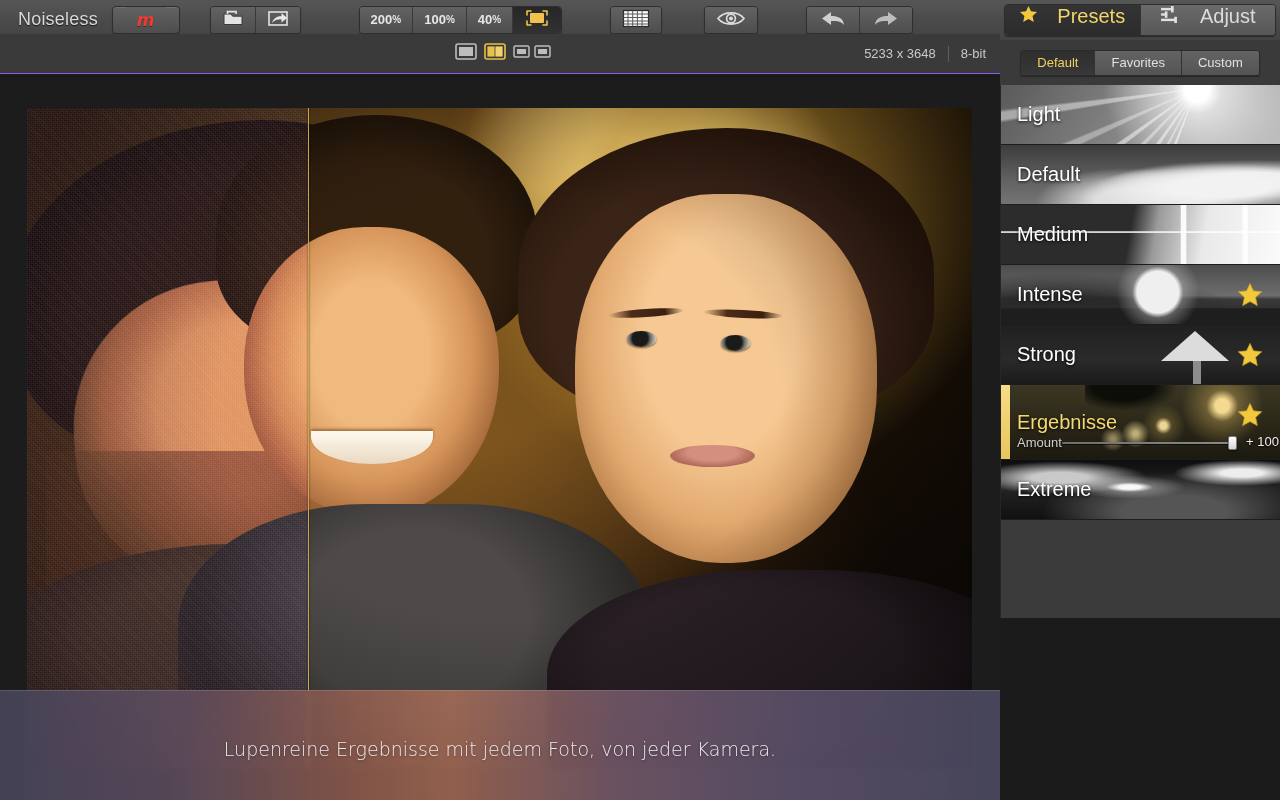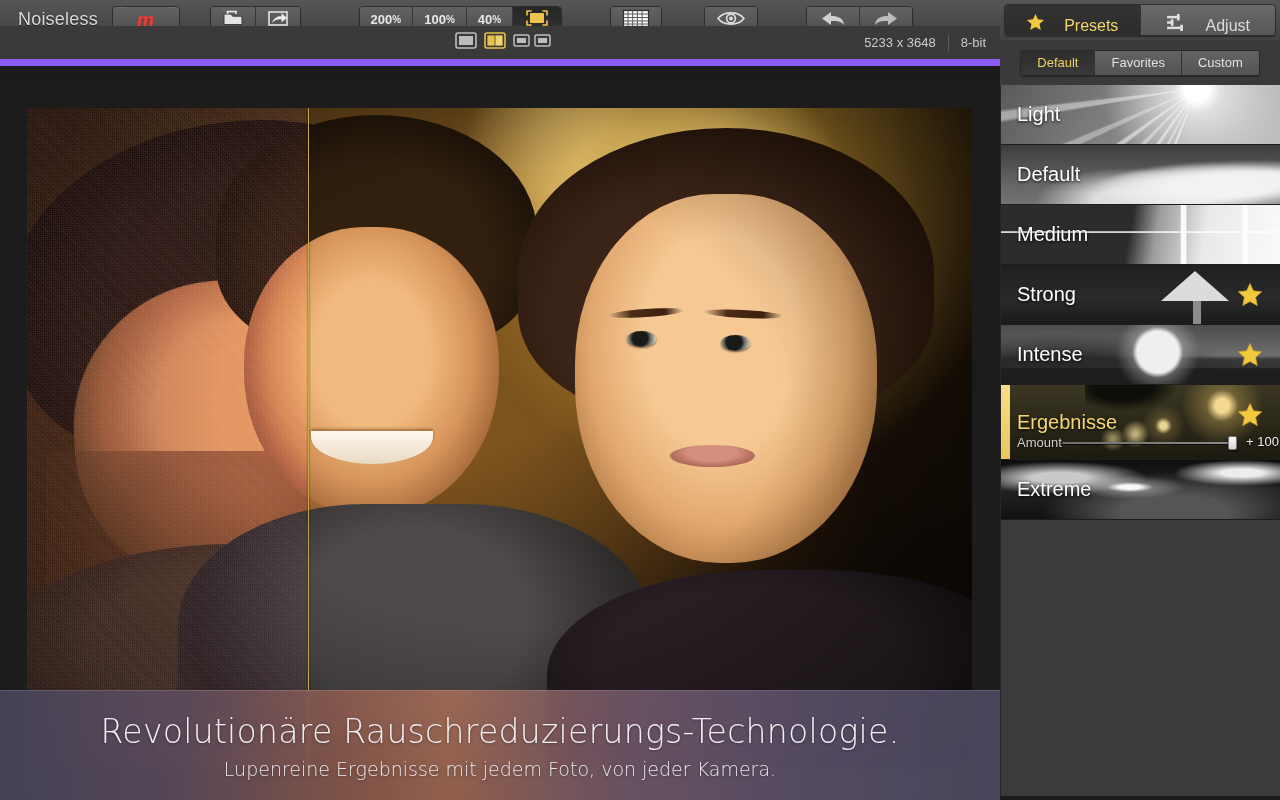--- a/index.html
+++ b/index.html
@@ -55,31 +55,31 @@
     position:absolute; right:0px; top:0px; width:280px; height:40px;
     background:linear-gradient(#565656,#4b4b4b 50%,#434343);
     display:flex; align-items:center; justify-content:center;
   }
   .rtabs .wrap {
     display:flex; height:32px; width:272px;
     border:1px solid #2d2d2d; border-radius:4px; overflow:hidden;
     box-shadow:0 1px 1px rgba(0,0,0,.4);
   }
   .rtab {
-    flex:1; display:flex; align-items:flex-end; justify-content:center; gap:19px;
-    font-size:16px; color:#dcdcdc; background:linear-gradient(#6a6a6a,#575757);
+    flex:1; display:flex; align-items:flex-start; justify-content:center; gap:19px;
+    font-size:20px; color:#dcdcdc; background:linear-gradient(#6a6a6a,#575757);
     cursor:default;
   }
   .rtab.active { background:linear-gradient(#343434,#2c2c2c); color:#f2d56a; }
   .rtab + .rtab { border-left:1px solid #333; }
 
   
   .subbar {
-    position:absolute; left:0; top:26px; width:1000px; height:40px;
-    background:#3a3a3a; border-bottom:7px solid #8b5cf6;
+    position:absolute; left:0; top:34px; width:1000px; height:40px;
+    background:#3a3a3a; border-bottom:1px solid #8b5cf6;
     display:flex; align-items:center;
   }
   .viewmodes { position:absolute; left:455px; display:flex; align-items:center; gap:7px; }
   .vm { cursor:default; display:block; }
   .meta {
     position:absolute; right:14px; display:flex; align-items:center;
     color:#c9c9c9; font-size:13px;
   }
   .meta .dim { padding-right:12px; }
   .meta .sep { width:1px; height:16px; background:#5e5e5e; }
@@ -251,21 +251,21 @@
     text-shadow:0 1px 3px rgba(0,0,0,.35);
   }
   .cap-s {
     margin-top:7px; color:#ece7ec; font-size:19px; font-weight:300;
     font-family:"DejaVu Sans", sans-serif;
     text-shadow:0 1px 3px rgba(0,0,0,.35);
   }
 
   
   .panel {
-    position:absolute; right:0; top:85px; width:280px; height:711px;
+    position:absolute; right:0; top:85px; width:280px; height:533px;
     background:#3b3b3b; border-left:1px solid #262626;
   }
   .presetlist { position:absolute; left:0; top:0; width:280px; }
   .preset {
     position:relative; height:60px; width:280px; overflow:hidden;
     border-bottom:1px solid #1d1d1d; cursor:default;
     display:flex; align-items:center;
   }
   .preset .thumb { position:absolute; inset:0; }
   .preset .pname {
@@ -572,21 +572,20 @@
 
       <div class="before">
         <div class="noise"></div>
         <div class="noise2"></div>
         <div class="noise3"></div>
       </div>
       <div class="splitline"></div>
     </div>
 
     <div class="caption">
-      <div class="cap-h">Revolutionäre Rauschreduzierungs-Technologie.</div>
       <div class="cap-s">Lupenreine Ergebnisse mit jedem Foto, von jeder Kamera.</div>
     </div>
   </div>
 
   <div class="panel">
     <div class="presetlist">
 
       <div class="preset">
         <div class="thumb t-light"></div>
         <div class="pname">Light</div>
@@ -596,32 +595,32 @@
         <div class="thumb t-moderate"></div>
         <div class="pname">Default</div>
       </div>
 
       <div class="preset">
         <div class="thumb t-medium"></div>
         <div class="pname">Medium</div>
       </div>
 
       <div class="preset">
-        <div class="thumb t-strong"></div>
-        <div class="pname">Strong</div>
+        <div class="thumb t-intense"></div>
+        <div class="pname">Intense</div>
         <span class="star">
           <svg width="26" height="25" viewBox="0 0 20 19">
             <path d="M10 1 L12.6 6.7 L19 7.4 L14.3 11.7 L15.6 18 L10 14.9 L4.4 18 L5.7 11.7 L1 7.4 L7.4 6.7 z" fill="#f2c83c" stroke="#c9a02a" stroke-width=".6"></path>
           </svg>
         </span>
       </div>
 
       <div class="preset">
-        <div class="thumb t-intense"></div>
-        <div class="pname">Intense</div>
+        <div class="thumb t-strong"></div>
+        <div class="pname">Strong</div>
         <span class="star">
           <svg width="26" height="25" viewBox="0 0 20 19">
             <path d="M10 1 L12.6 6.7 L19 7.4 L14.3 11.7 L15.6 18 L10 14.9 L4.4 18 L5.7 11.7 L1 7.4 L7.4 6.7 z" fill="#f2c83c" stroke="#c9a02a" stroke-width=".6"></path>
           </svg>
         </span>
       </div>
 
       <div class="preset sel">
         <div class="selbar"></div>
         <div class="thumb t-strongest">

